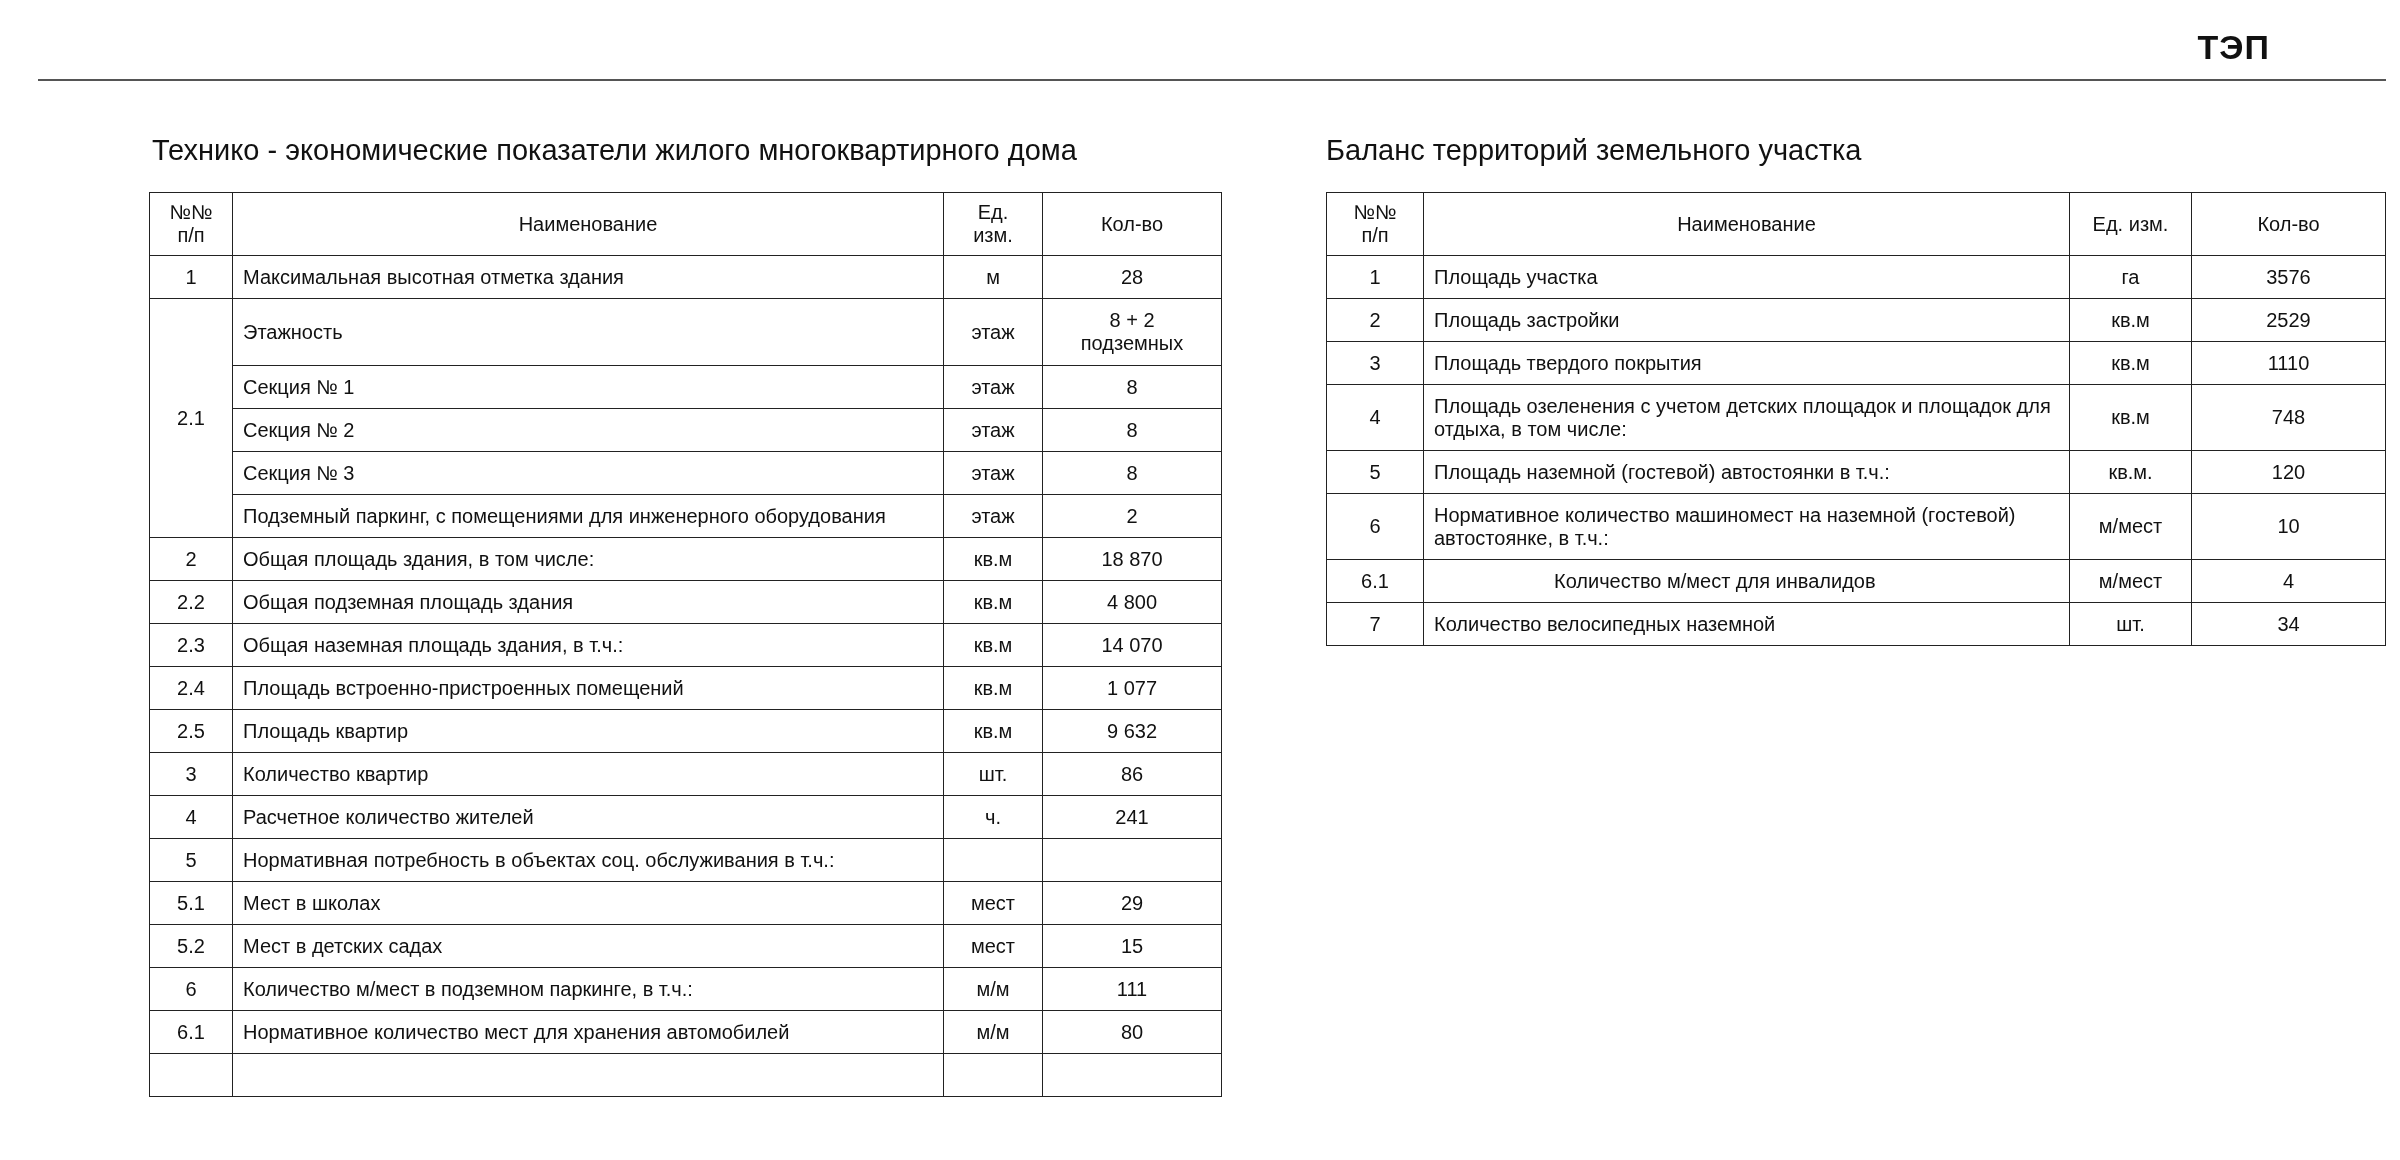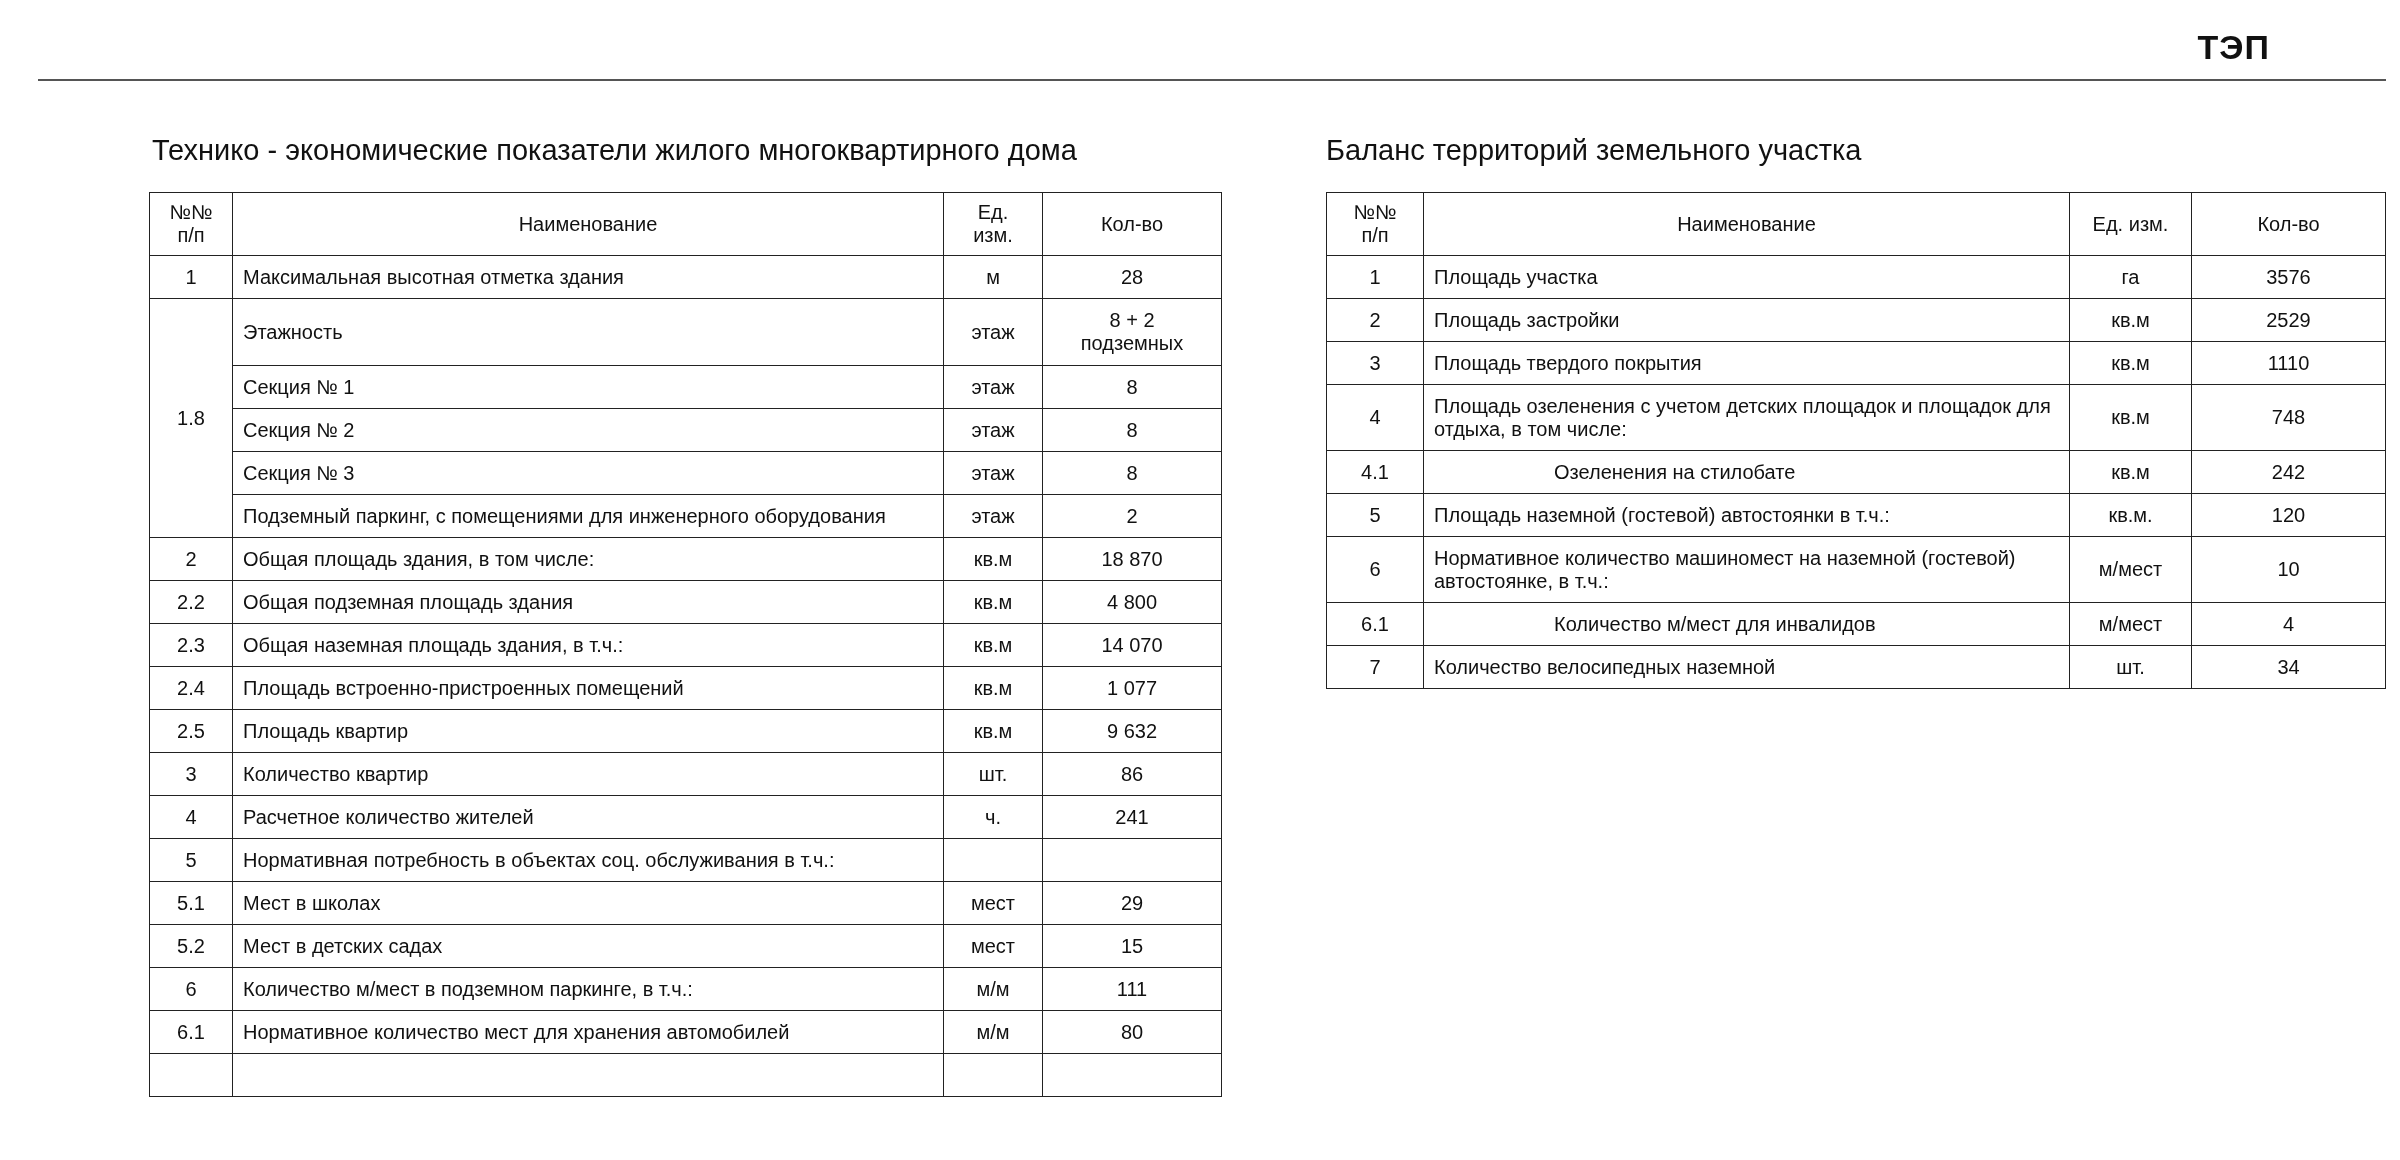--- a/index.html
+++ b/index.html
@@ -40,21 +40,21 @@
     <th style="padding:0 24px;">Ед. изм.</th>
     <th>Кол-во</th>
   </tr>
   <tr style="height:43px">
     <td class="num">1</td>
     <td class="name">Максимальная высотная отметка здания</td>
     <td class="unit">м</td>
     <td class="qty">28</td>
   </tr>
   <tr style="height:67px">
-    <td class="num" rowspan="5">1.8</td>
+    <td class="num" rowspan="5">2.1</td>
     <td class="name">Этажность</td>
     <td class="unit">этаж</td>
     <td class="qty multi" style="padding:0 26px;">8 + 2 подземных</td>
   </tr>
   <tr style="height:43px">
     <td class="name">Секция № 1</td>
     <td class="unit">этаж</td>
     <td class="qty">8</td>
   </tr>
   <tr style="height:43px">
@@ -191,26 +191,20 @@
         <td class="unit">кв.м</td>
         <td class="qty">1110</td>
       </tr>
       <tr style="height: 66px;">
         <td class="num">4</td>
         <td class="name">Площадь озеленения с учетом детских площадок и площадок для отдыха, в том числе:</td>
         <td class="unit">кв.м</td>
         <td class="qty">748</td>
       </tr>
       <tr style="height: 43px;">
-        <td class="num">4.1</td>
-        <td class="name indent">Озеленения на стилобате</td>
-        <td class="unit">кв.м</td>
-        <td class="qty">242</td>
-      </tr>
-      <tr style="height: 43px;">
         <td class="num">5</td>
         <td class="name">Площадь наземной (гостевой) автостоянки в т.ч.:</td>
         <td class="unit">кв.м.</td>
         <td class="qty">120</td>
       </tr>
       <tr style="height: 66px;">
         <td class="num">6</td>
         <td class="name">Нормативное количество машиномест на наземной (гостевой) автостоянке, в т.ч.:</td>
         <td class="unit">м/мест</td>
         <td class="qty">10</td>

